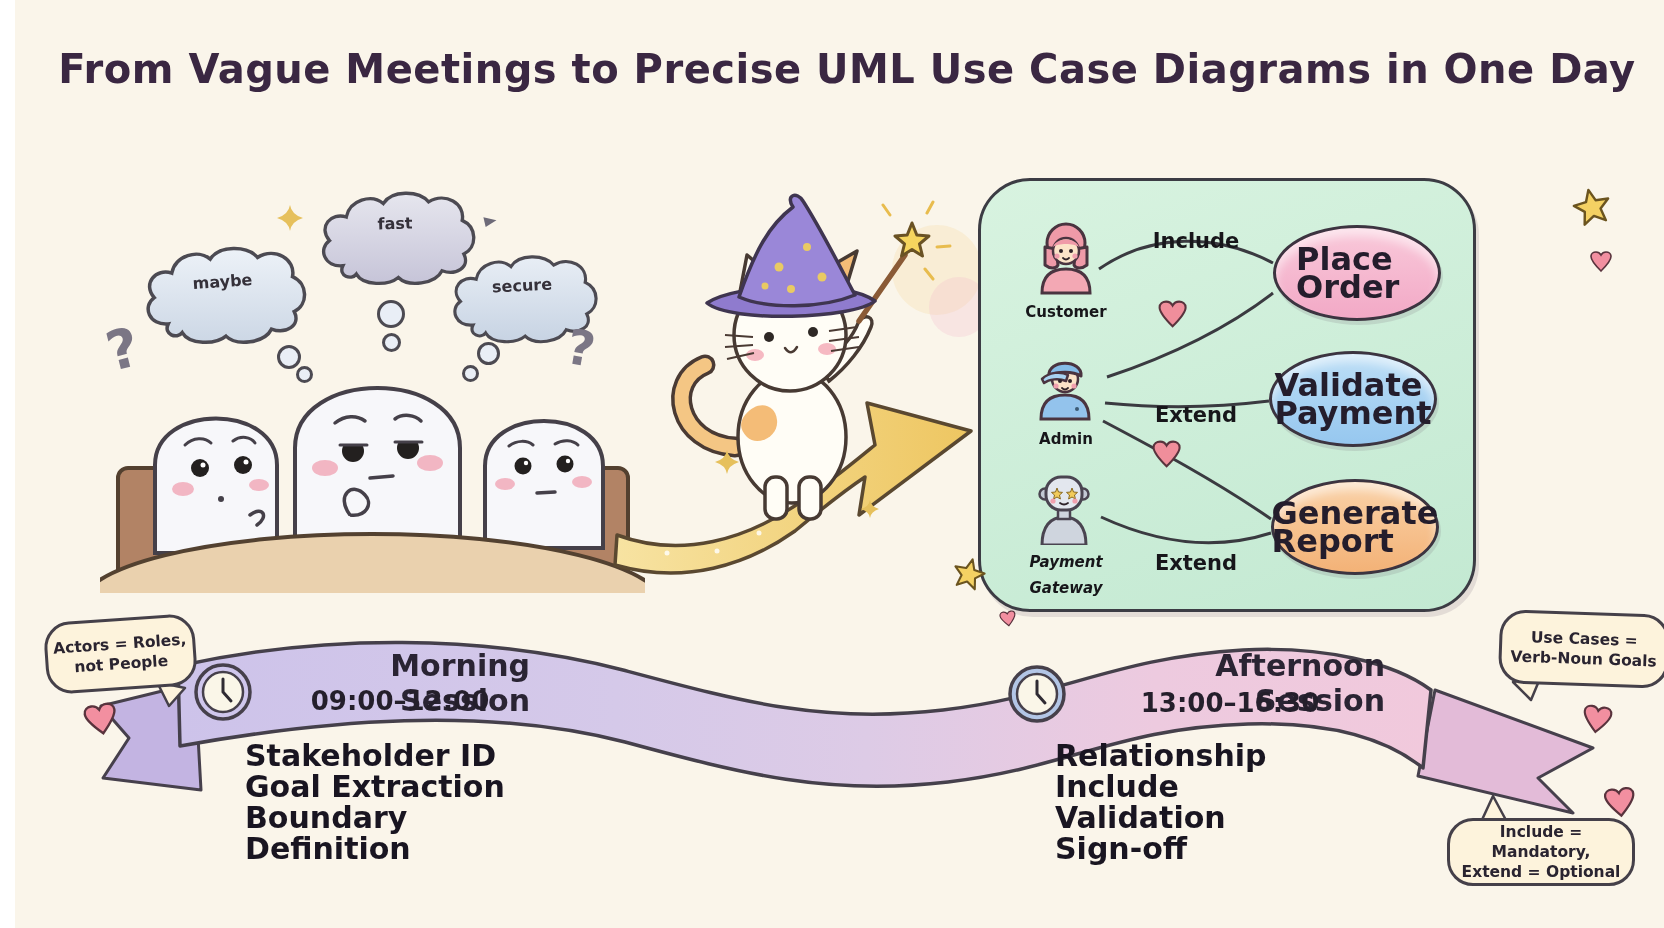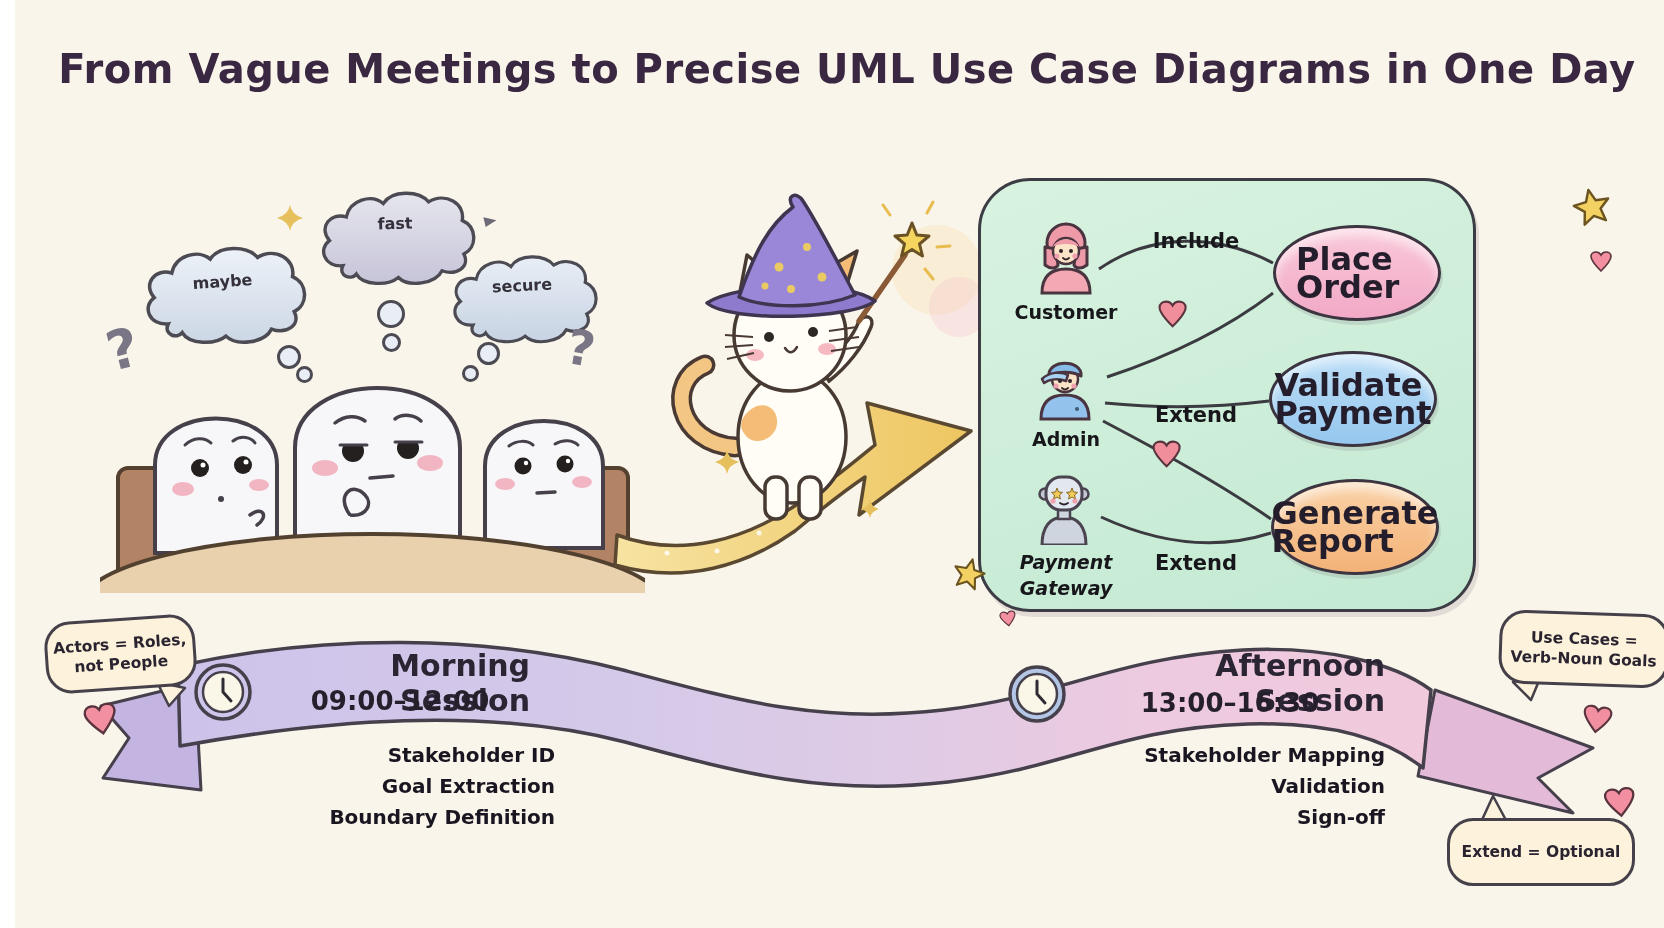--- a/index.html
+++ b/index.html
@@ -16,36 +16,36 @@
   .cloud-wrap svg{position:absolute;left:0;top:0;}
   .cloud-wrap span{position:relative;z-index:2;display:block;text-align:center;}
   .bubble-dot{position:absolute;border:3px solid #4c4a52;background:#e9eef6;border-radius:50%;}
   .qmark{position:absolute;font-size:54px;font-weight:700;color:#7b7685;}
   
   #panel{left:963px;top:178px;width:492px;height:428px;border:3.5px solid #3c3c44;
          border-radius:52px;background:linear-gradient(160deg,#d8f3e0,#c3e9d2);
          box-shadow:3px 5px 0 rgba(120,110,130,.18);}
   #panel .conn{position:absolute;left:0;top:0;z-index:1;}
   .actor-label{position:absolute;z-index:3;width:120px;text-align:center;
-               font-size:19px;font-weight:700;color:#17161a;line-height:26px;}
+               font-size:15px;font-weight:700;color:#17161a;line-height:26px;}
   .rel-label{position:absolute;z-index:3;width:130px;text-align:center;
              font-size:21px;font-weight:700;color:#17161a;}
   .avatar{position:absolute;z-index:2;}
   .usecase{position:absolute;z-index:2;width:168px;height:96px;border:3.5px solid #3c3440;
            border-radius:50%;display:flex;align-items:center;justify-content:center;
            text-align:left;font-size:32px;font-weight:700;color:#241d2c;line-height:28px;
            padding:0 20px;box-sizing:border-box;
            box-shadow:inset 0 8px 10px rgba(255,255,255,.55),2px 4px 0 rgba(100,80,100,.15);}
   #uc-place{left:292px;top:44px;background:linear-gradient(180deg,#f9c9da,#f2a9c6);}
   #uc-validate{left:288px;top:170px;background:linear-gradient(180deg,#bcdef6,#96c7ef);}
   #uc-generate{left:290px;top:298px;background:linear-gradient(180deg,#fad2a8,#f3b277);}
   
   .ribbon-title{font-size:30px;font-weight:700;color:#2a2433;text-align:right;}
   .ribbon-time{font-size:26px;font-weight:700;color:#241f2b;text-align:center;}
-  .session-items{font-size:20px;font-weight:700;color:#191521;text-align:right;line-height:31px;}
+  .session-items{font-size:30px;font-weight:700;color:#191521;text-align:left;line-height:31px;}
   
   .bubble{position:absolute;background:#fdf3dc;border:3px solid #454049;border-radius:26px;
           text-align:center;font-size:15.5px;font-weight:700;color:#2a2430;line-height:1.3;
           display:flex;flex-direction:column;justify-content:center;z-index:5;}
   .bubble span{display:block;}
   .dec{position:absolute;}
 </style>
 </head>
 <body>
 
@@ -303,21 +303,21 @@
   <div class="abs ribbon-time" style="left:255px;top:686px;width:260px;">09:00–12:00</div>
   <div class="abs ribbon-title" style="left:1060px;top:648px;width:310px;">Afternoon Session</div>
   <div class="abs ribbon-time" style="left:1060px;top:688px;width:310px;">13:00–16:30</div>
 
   <div class="abs session-items" style="left:230px;top:740px;width:310px;">
     <div>Stakeholder ID</div>
     <div>Goal Extraction</div>
     <div>Boundary Definition</div>
   </div>
   <div class="abs session-items" style="left:1040px;top:740px;width:330px;">
-    <div>Stakeholder Mapping</div>
+    <div>Relationship Include</div>
     <div>Validation</div>
     <div>Sign-off</div>
   </div>
 
   <div class="bubble" style="left:30px;top:618px;width:145px;height:66px;transform:rotate(-4deg);">
     <span>Actors = Roles,</span>
     <span>not People</span>
   </div>
   <svg class="abs" style="left:140px;top:680px;z-index:4;" width="32" height="28" viewBox="0 0 32 28">
     <path d="M 2 2 L 30 8 L 14 26 Z" fill="#fdf3dc" stroke="#454049" stroke-width="2.5" stroke-linejoin="round"></path>
@@ -325,20 +325,21 @@
 
   <div class="bubble" style="left:1484px;top:612px;width:164px;height:68px;transform:rotate(2deg);">
     <span>Use Cases =</span>
     <span>Verb-Noun Goals</span>
   </div>
   <svg class="abs" style="left:1496px;top:674px;z-index:4;" width="32" height="28" viewBox="0 0 32 28">
     <path d="M 30 2 L 2 8 L 20 26 Z" fill="#fdf3dc" stroke="#454049" stroke-width="2.5" stroke-linejoin="round"></path>
   </svg>
 
   <div class="bubble" style="left:1432px;top:818px;width:182px;height:62px;">
+    <span>Include = Mandatory,</span>
     <span>Extend = Optional</span>
   </div>
   <svg class="abs" style="left:1462px;top:794px;z-index:4;" width="34" height="30" viewBox="0 0 34 30">
     <path d="M 4 28 L 16 2 L 30 28 Z" fill="#fdf3dc" stroke="#454049" stroke-width="2.5" stroke-linejoin="round"></path>
   </svg>
 
   <svg class="dec" style="left:262px;top:205px;color:#e6c05c;" width="26" height="26">
       <use href="#sym-sparkle"></use>
     </svg>
   <svg class="dec" style="left:700px;top:450px;color:#e6c05c;" width="24" height="24">

